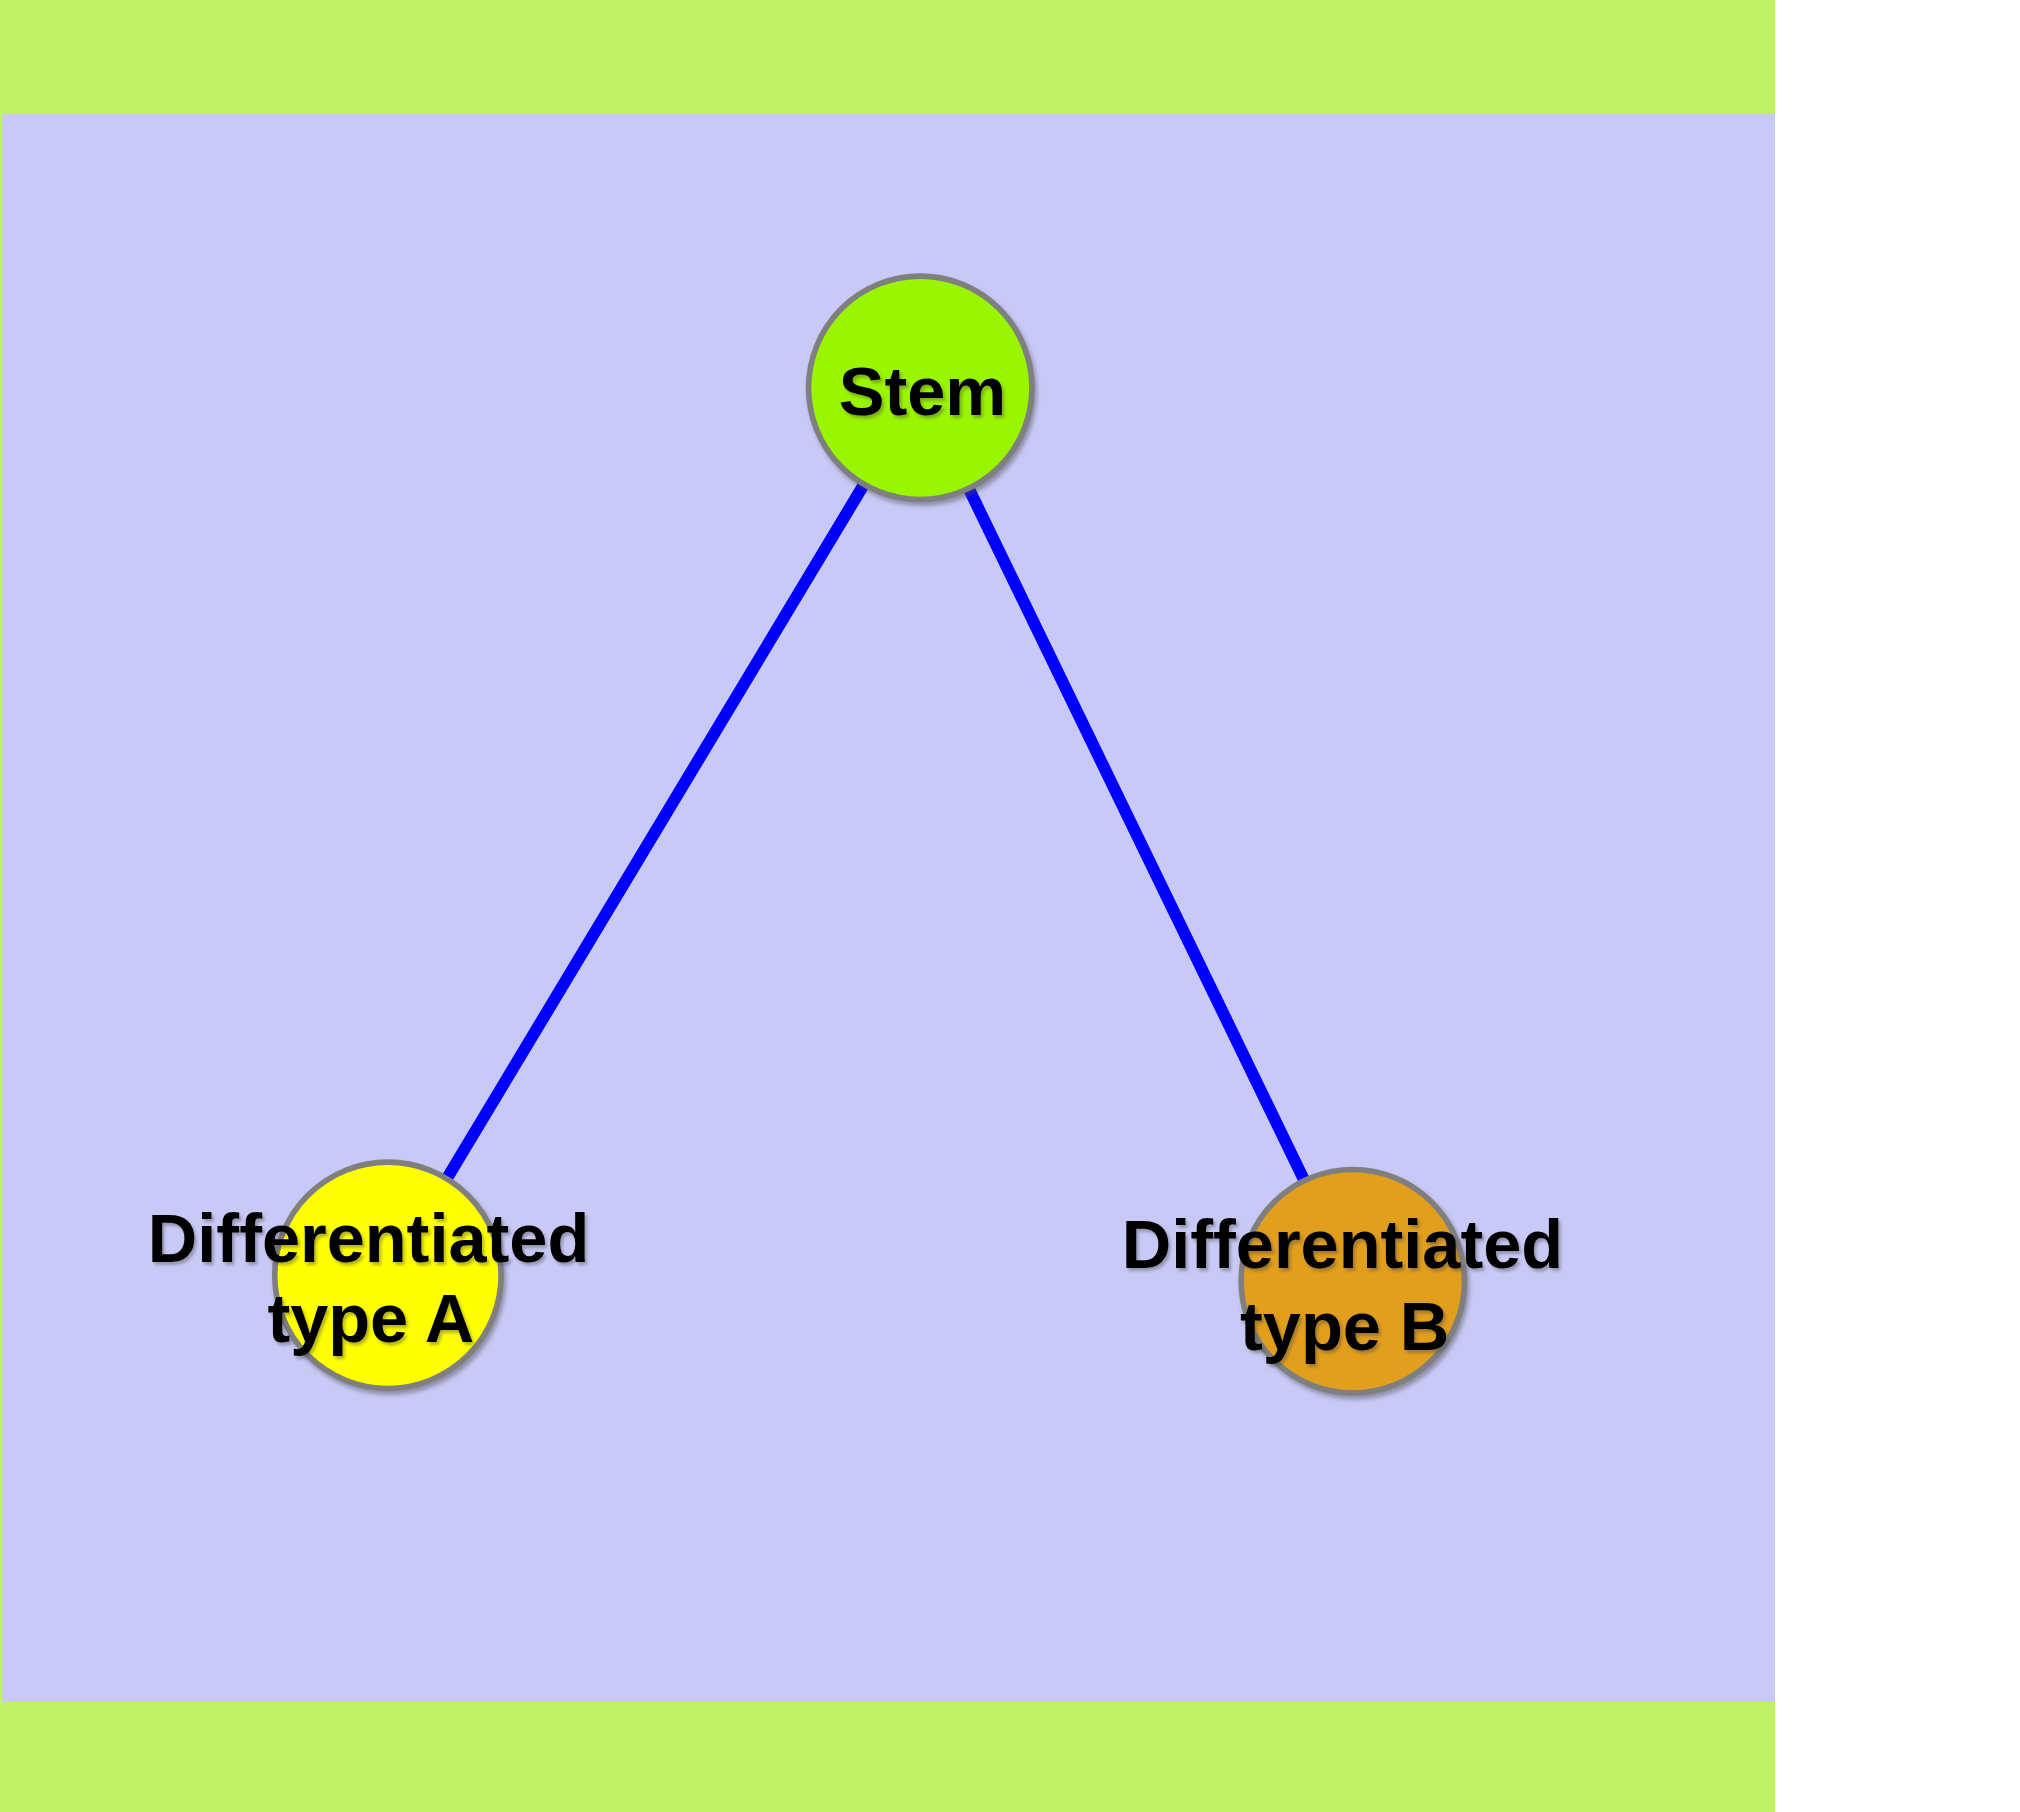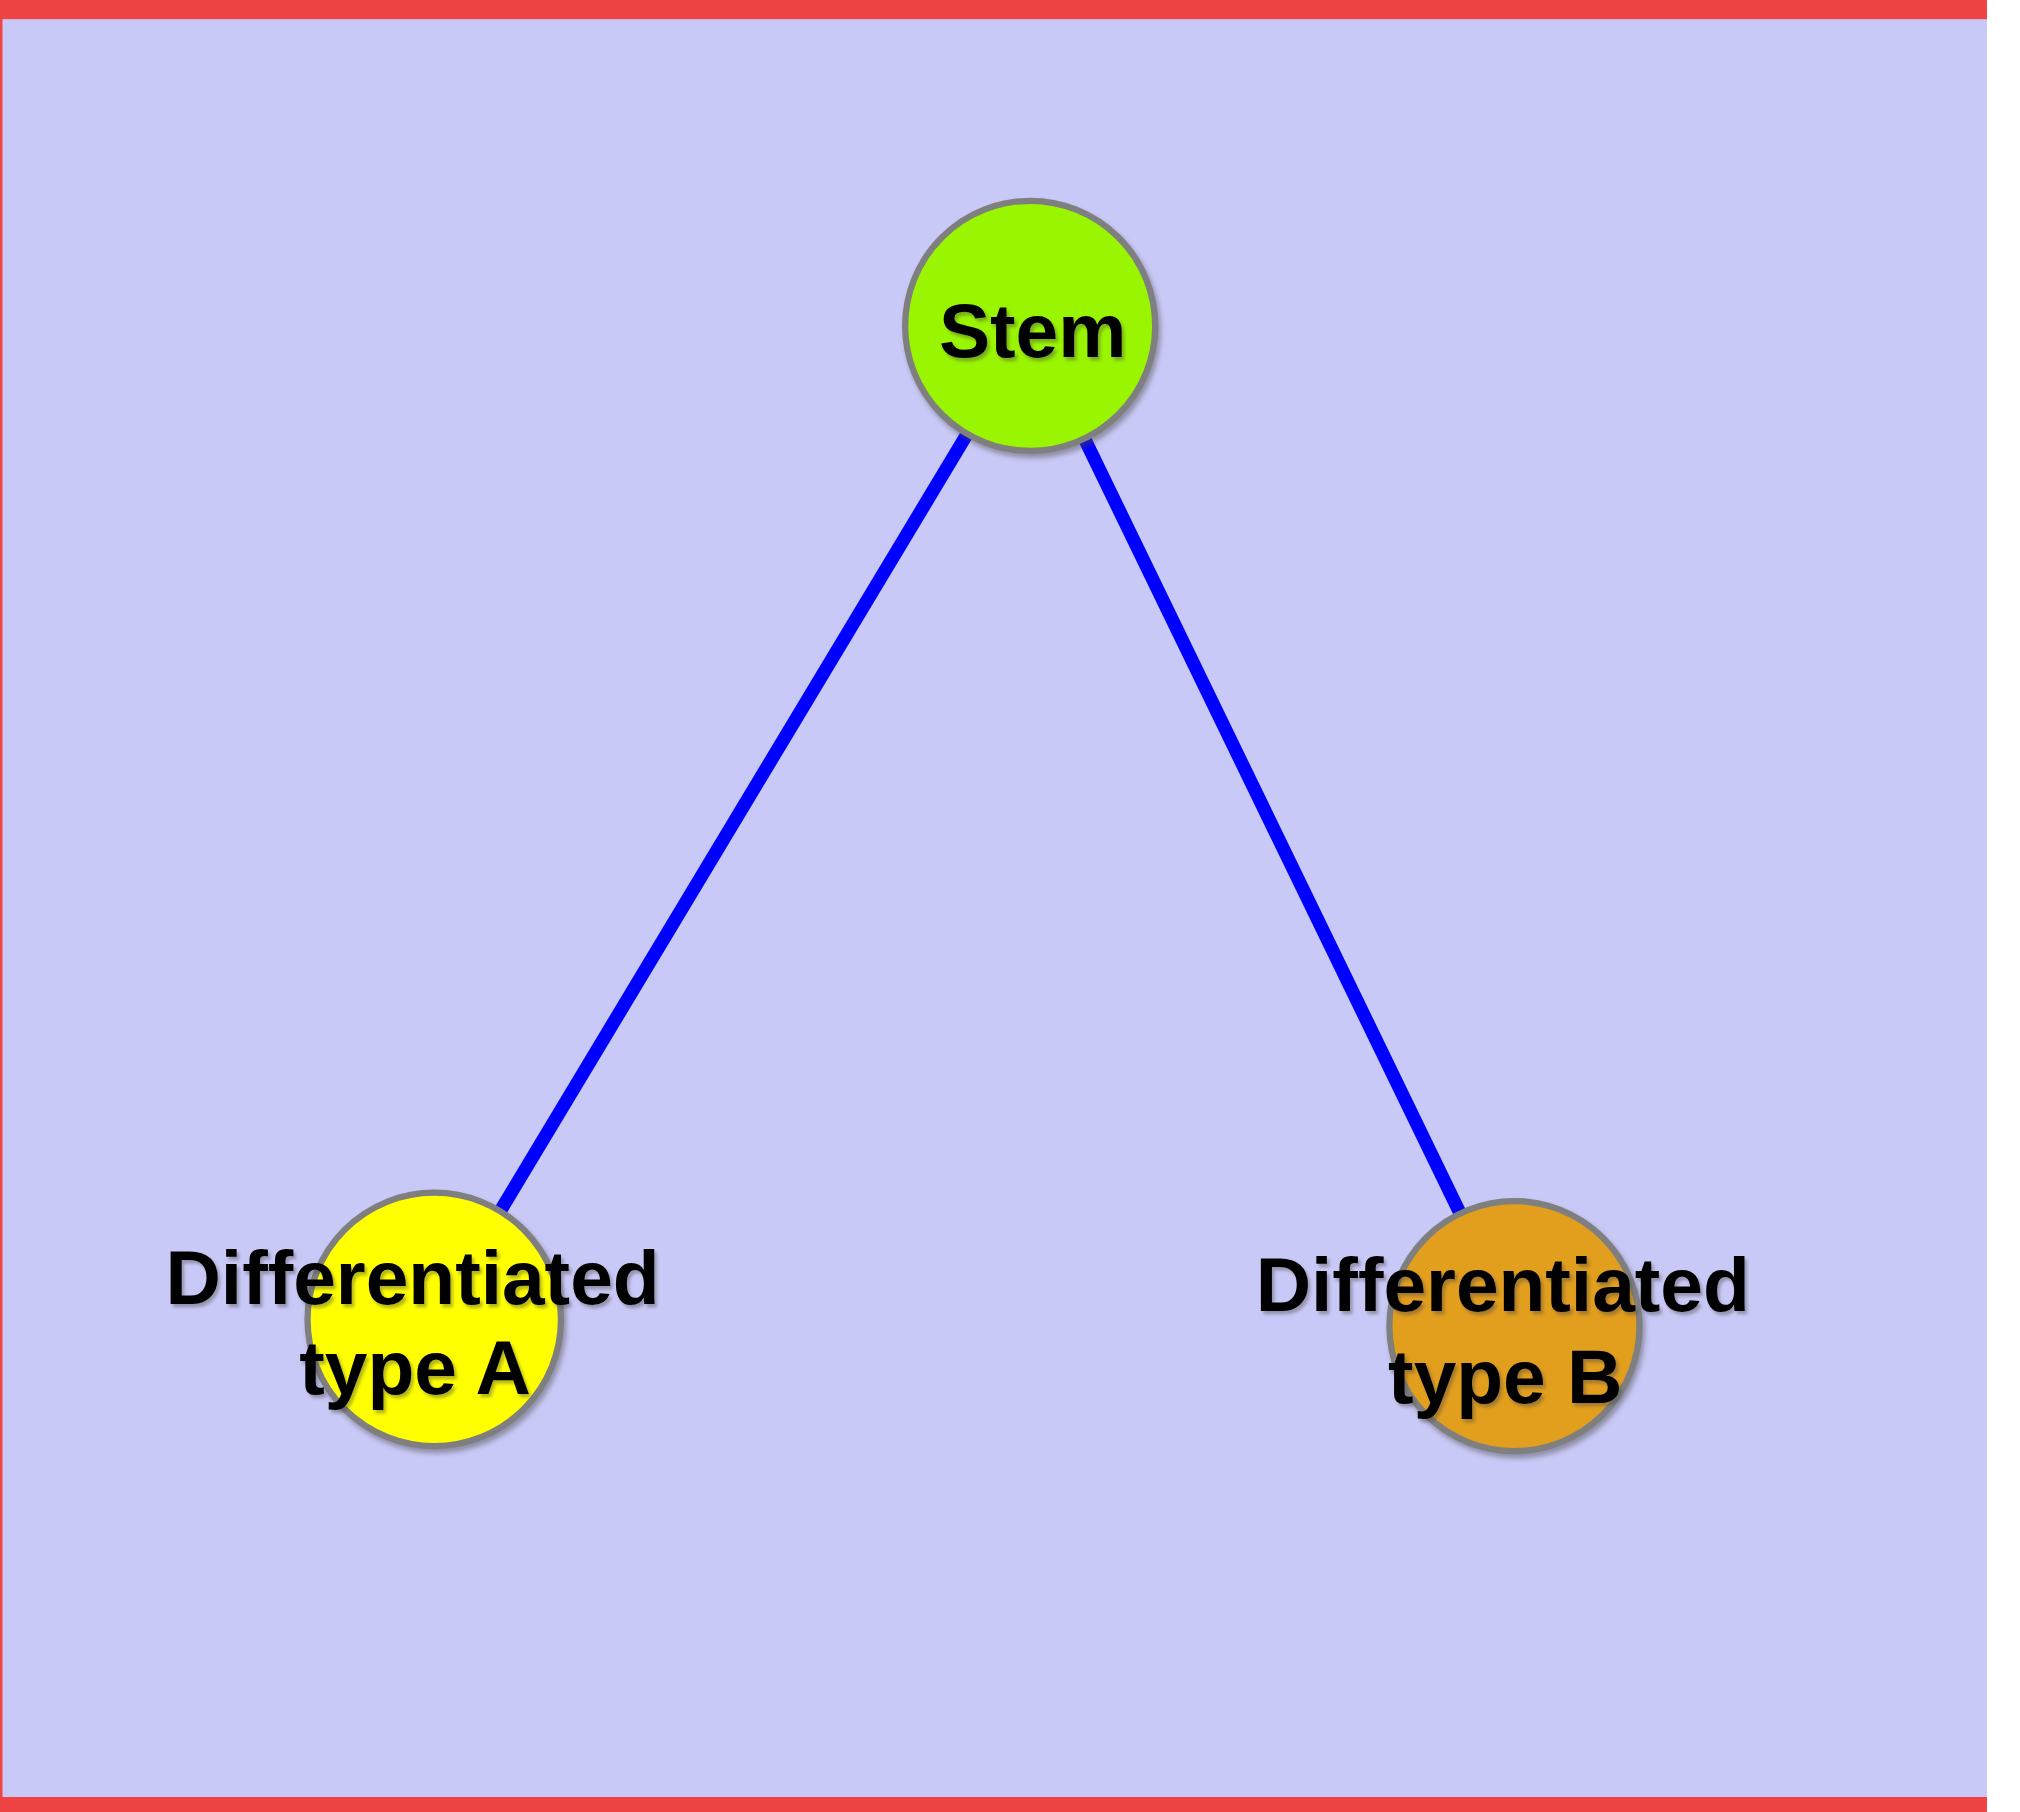--- a/index.html
+++ b/index.html
@@ -3,23 +3,23 @@
 <meta charset="utf-8">
 <style>
   html, body {
     margin: 0;
     padding: 0;
     background: #ffffff;
     font-family: "Liberation Sans", sans-serif;
   }
   .stage {
     position: relative;
-    width: 1987px;
+    width: 1775px;
     height: 1812px;
-    background: #ef4444;
+    background: #bef264;
     overflow: hidden;
   }
   svg.diagram {
     display: block;
     width: 100%;
     height: 100%;
   }
   .edge {
     stroke-width: 16px;
     stroke-linecap: butt;

